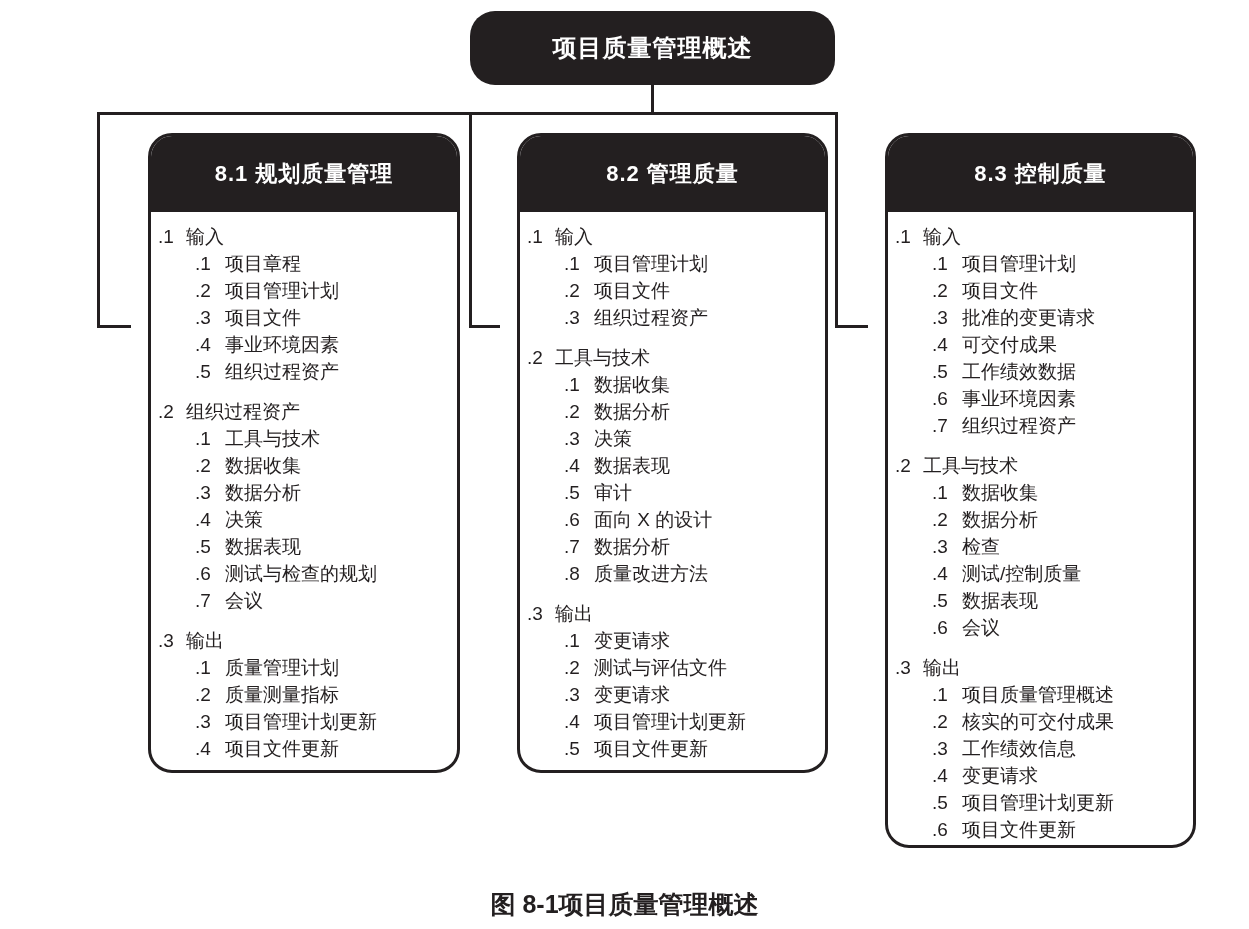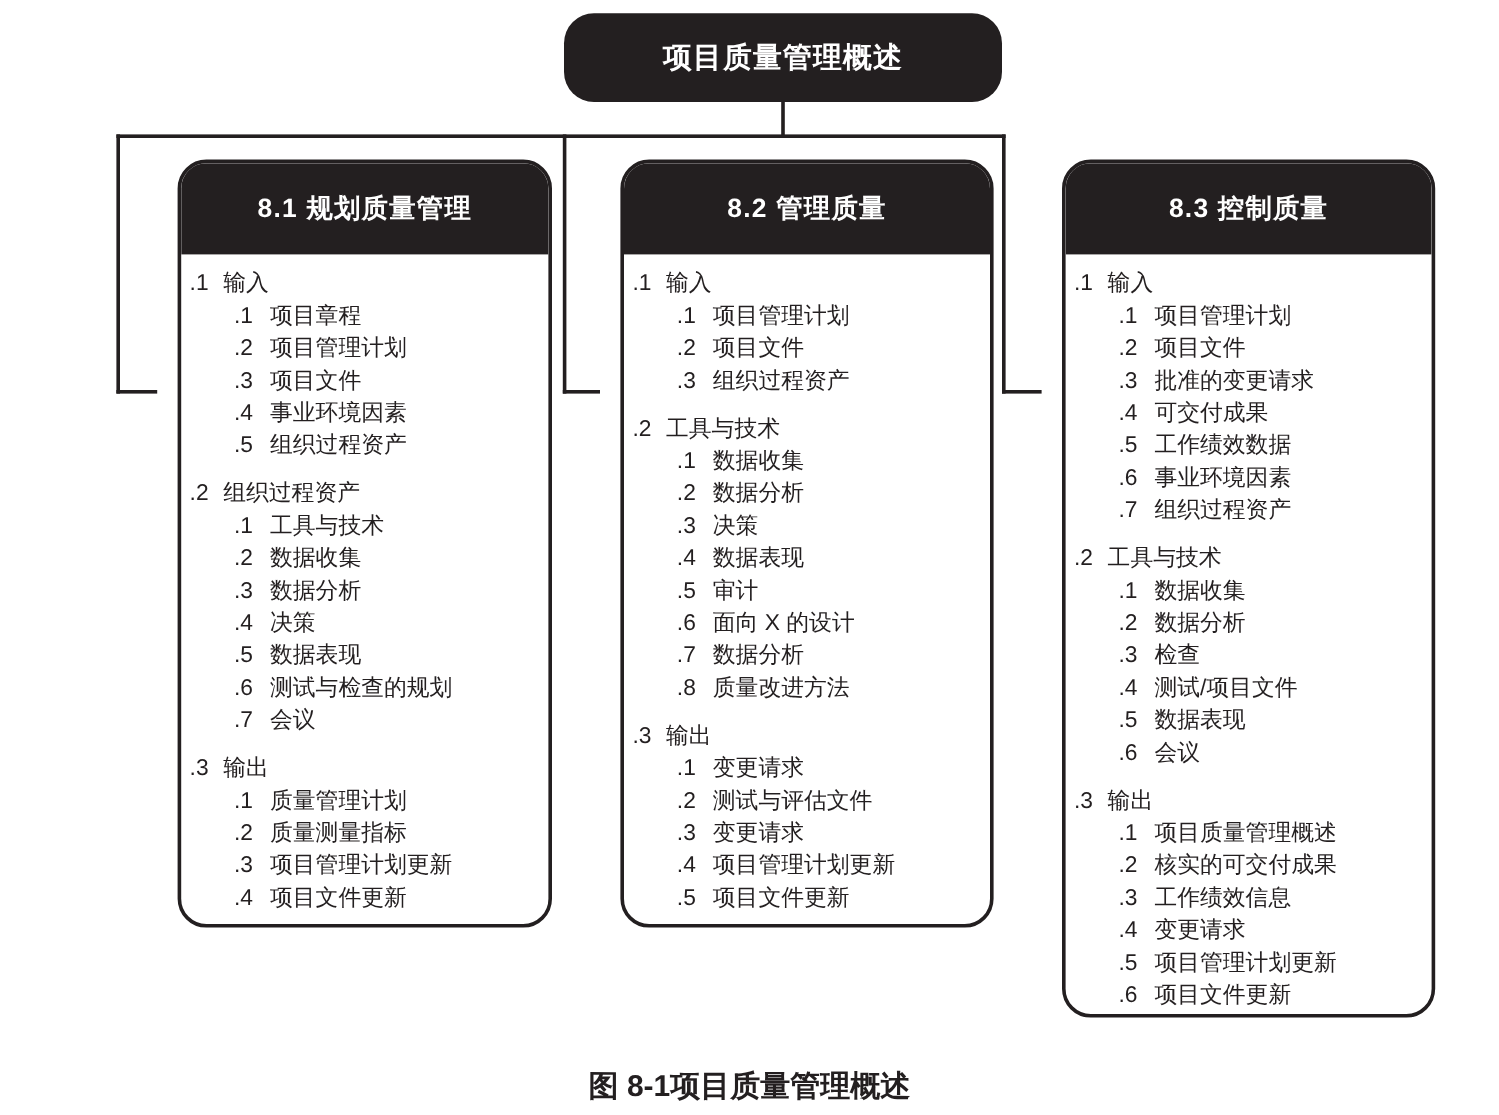--- a/index.html
+++ b/index.html
@@ -329,21 +329,21 @@
             <div class="row sub">
               <span class="num">.2</span>
               <span class="label">数据分析</span>
             </div>
             <div class="row sub">
               <span class="num">.3</span>
               <span class="label">检查</span>
             </div>
             <div class="row sub">
               <span class="num">.4</span>
-              <span class="label">测试/项目文件</span>
+              <span class="label">测试/控制质量</span>
             </div>
             <div class="row sub">
               <span class="num">.5</span>
               <span class="label">数据表现</span>
             </div>
             <div class="row sub">
               <span class="num">.6</span>
               <span class="label">会议</span>
             </div>
           </div>

